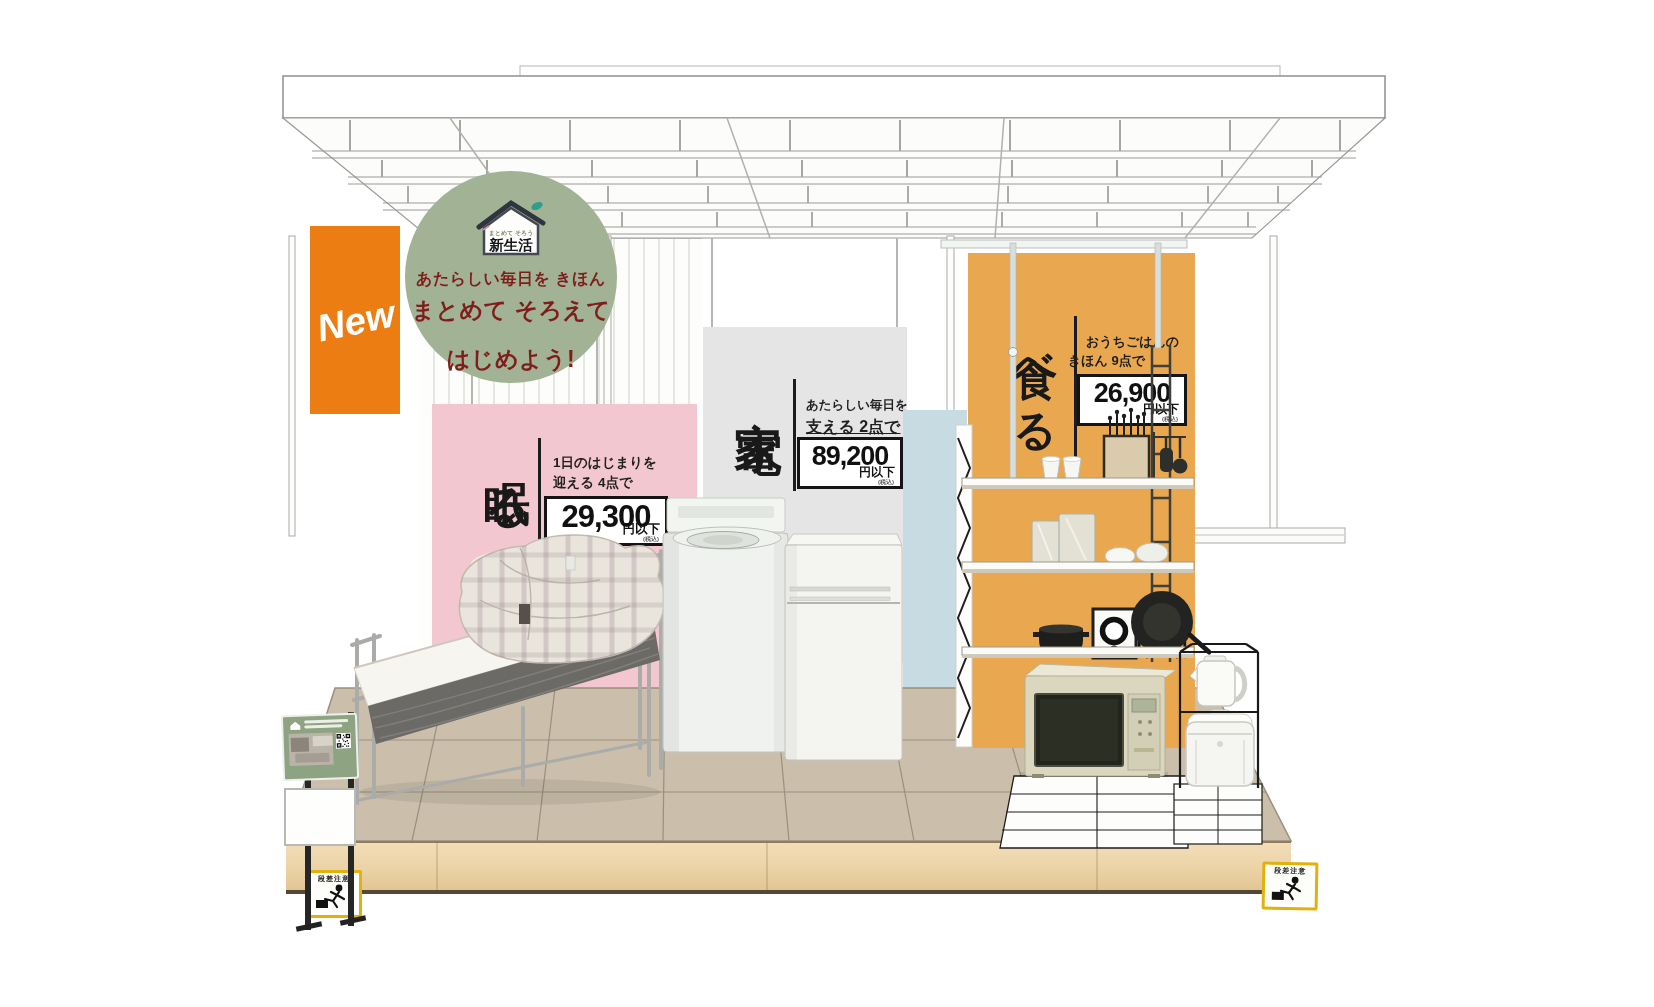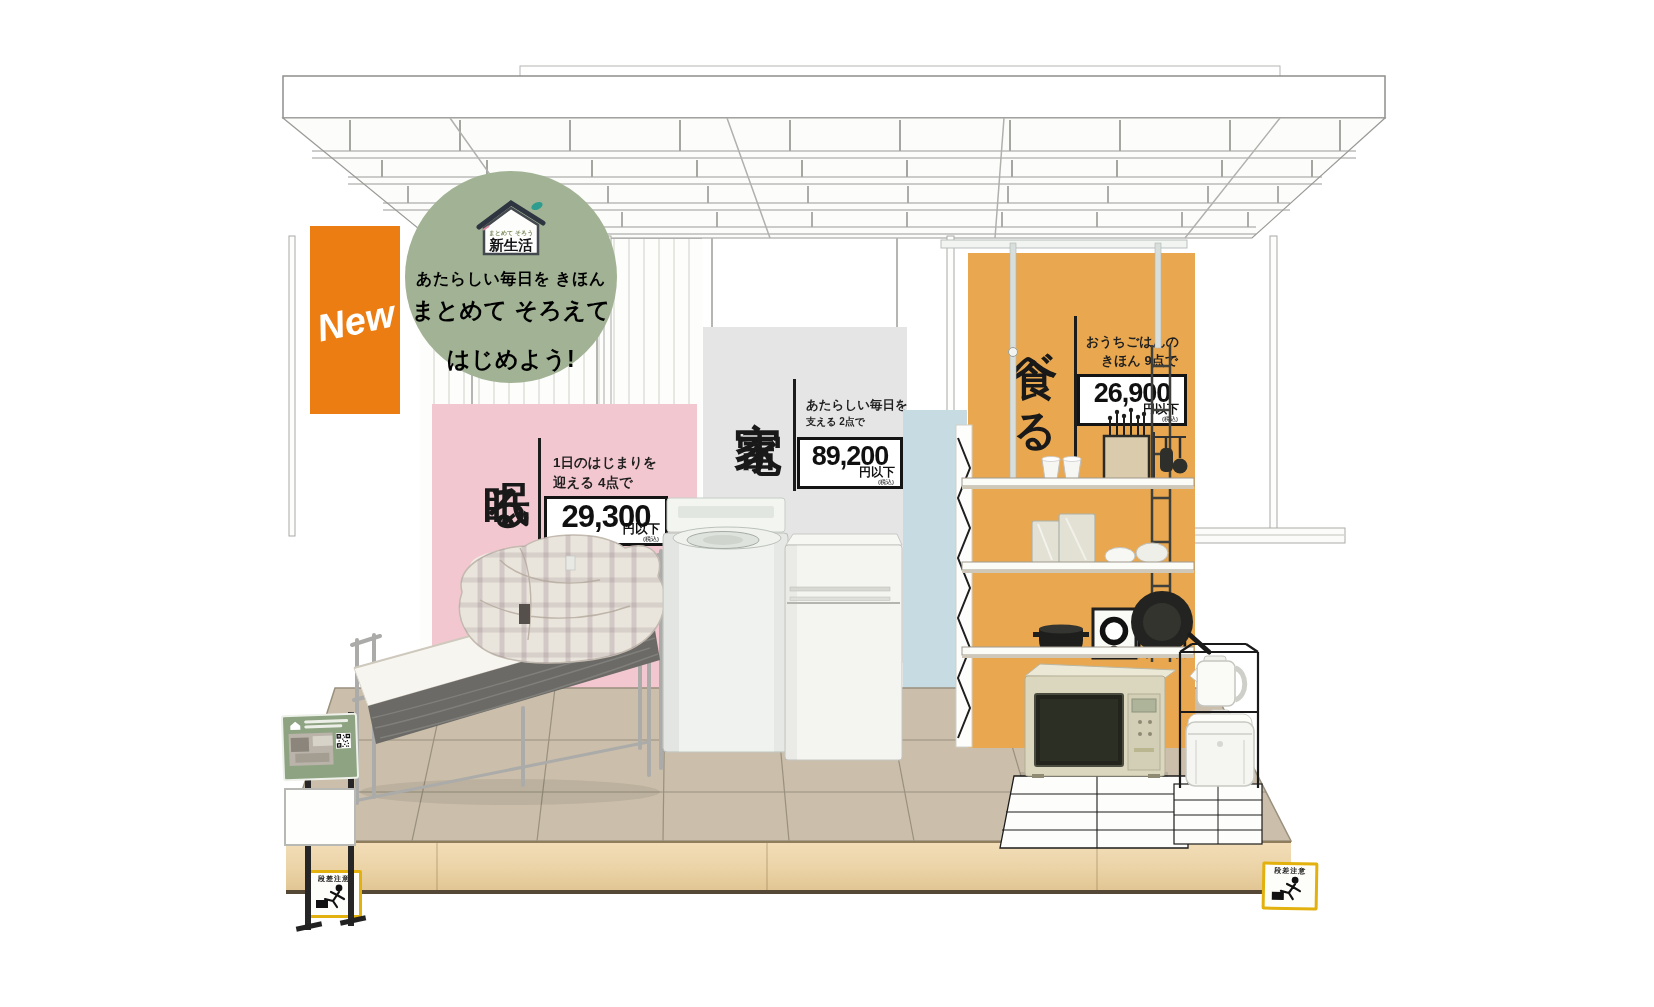--- a/index.html
+++ b/index.html
@@ -14,21 +14,21 @@
   .pdiv{position:absolute;width:3px;background:#1c1c1c;}
   .desc{position:absolute;font-weight:800;color:#1f1f1f;white-space:nowrap;line-height:1.45;}
   .pricebox{position:absolute;background:#ffffff;border:3px solid #141414;box-sizing:border-box;text-decoration:underline;}
   .pnum{position:absolute;top:2px;left:0;right:0;text-align:center;font-weight:900;color:#101010;letter-spacing:-1px;line-height:1.05;}
   .punit{position:absolute;right:5px;bottom:8px;font-weight:900;color:#101010;line-height:1;}
   .ptax{position:absolute;right:6px;bottom:1px;font-size:6px;color:#555;font-weight:700;line-height:1;}
   #new-banner{position:absolute;left:310px;top:226px;width:90px;height:188px;background:#EC7D12;}
   #new-banner span{position:absolute;left:6px;top:74px;width:80px;text-align:center;color:#fff;
          font-style:italic;font-weight:900;font-size:38px;transform:rotate(-12deg);display:block;}
   #badge{position:absolute;left:405px;top:171px;width:212px;height:212px;border-radius:50%;
-         background:#A1B394;text-align:center;color:#000000;}
+         background:#A1B394;text-align:center;color:#7f1d1d;}
   #badge .tagline{font-size:16px;font-weight:800;margin-top:8px;letter-spacing:0.5px;}
   #badge .head1{font-size:23px;font-weight:900;margin-top:5px;letter-spacing:0.5px;}
   #badge .head2{font-size:23px;font-weight:900;margin-top:18px;letter-spacing:0.5px;}
   .slats{position:absolute;left:420px;top:238px;width:282px;height:452px;
          background:repeating-linear-gradient(90deg,#fdfdfc 0,#fdfdfc 13px,#e6e6e3 13px,#e6e6e3 15px);
          border-top:1px solid #c9c9c6;}
   .bluestrip{position:absolute;left:903px;top:410px;width:64px;height:338px;background:#C6DBE2;}
   .frontband{position:absolute;left:286px;top:841px;width:1005px;height:53px;box-sizing:border-box;
          background:linear-gradient(180deg,#F2DDB8 0,#EBD3A6 55%,#E2C694 100%);
          border-top:2px solid #8f7d5c;border-bottom:4px solid #564837;}
@@ -90,21 +90,21 @@
       <div class="pnum" style="font-size:31px;">29,300</div>
       <div class="punit" style="font-size:12.5px;">円以下</div>
       <div class="ptax">(税込)</div>
     </div>
   </div>
 
   <div class="panel" style="left:703px;top:327px;width:204px;height:336px;background:#e5e5e5;">
     <div class="vhead" style="left:31px;top:56px;font-size:48px;letter-spacing:10px;">家電</div>
     <div class="pdiv" style="left:90px;top:52px;height:112px;"></div>
     <div class="desc" style="left:103px;top:69px;font-size:12.5px;">あたらしい毎日を</div>
-    <div class="desc" style="left:103px;top:88px;font-size:10px;">支える 2点で</div>
+    <div class="desc" style="left:103px;top:88px;font-size:16px;text-decoration:underline;">支える 2点で</div>
     <div class="pricebox" style="left:94px;top:110px;width:106px;height:52px;">
       <div class="pnum" style="font-size:27px;">89,200</div>
       <div class="punit" style="font-size:12px;">円以下</div>
       <div class="ptax">(税込)</div>
     </div>
   </div>
 
   <div class="bluestrip"></div>
 
   <svg class="abs" style="left:280px;top:680px" width="1015" height="168" viewBox="280 680 1015 168">
@@ -119,21 +119,21 @@
       <line x1="1105" y1="688" x2="1165" y2="841"></line>
       <line x1="318" y1="740" x2="1240" y2="740"></line>
         <line x1="302" y1="792" x2="1266" y2="792"></line>
     </g>
   </svg>
 
   <div class="panel" style="left:968px;top:253px;width:227px;height:495px;background:#E9A84F;">
     <div class="vhead" style="left:46px;top:70px;font-size:43px;letter-spacing:5px;">食べる</div>
     <div class="pdiv" style="left:106px;top:63px;height:163px;"></div>
     <div class="desc" style="left:118px;top:80px;font-size:13px;">おうちごはんの</div>
-    <div class="desc" style="left:133px;top:99px;font-size:13px;">きほん 9点で</div>
+    <div class="desc" style="left:100px;top:99px;font-size:13px;">きほん 9点で</div>
     <div class="pricebox" style="left:109px;top:121px;width:110px;height:52px;">
       <div class="pnum" style="font-size:27px;">26,900</div>
       <div class="punit" style="font-size:12px;">円以下</div>
       <div class="ptax">(税込)</div>
     </div>
   </div>
 
   <svg class="abs" style="left:940px;top:238px" width="282" height="517" viewBox="940 238 282 517">
     <rect x="941" y="240" width="246" height="8" fill="#f2f4f1" stroke="#b9bfbc"></rect>
     <rect x="1010" y="243" width="6" height="237" fill="#d8dedb" stroke="#b0b6b3" stroke-width="0.6"></rect>

